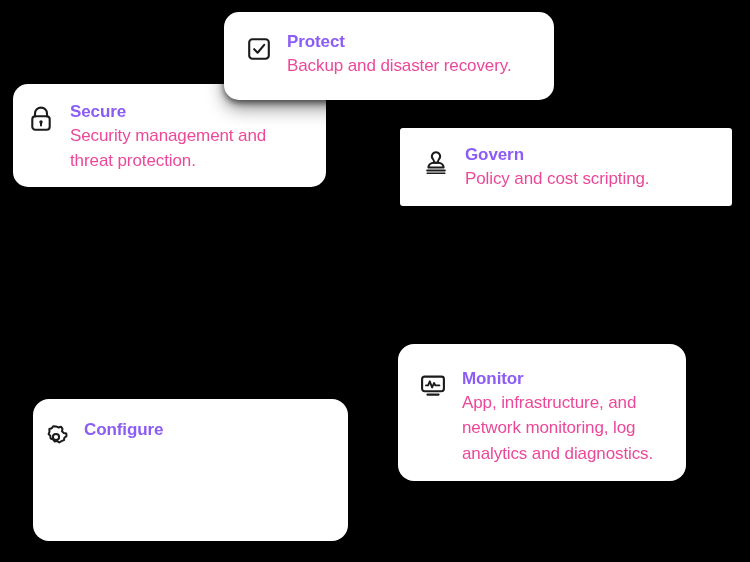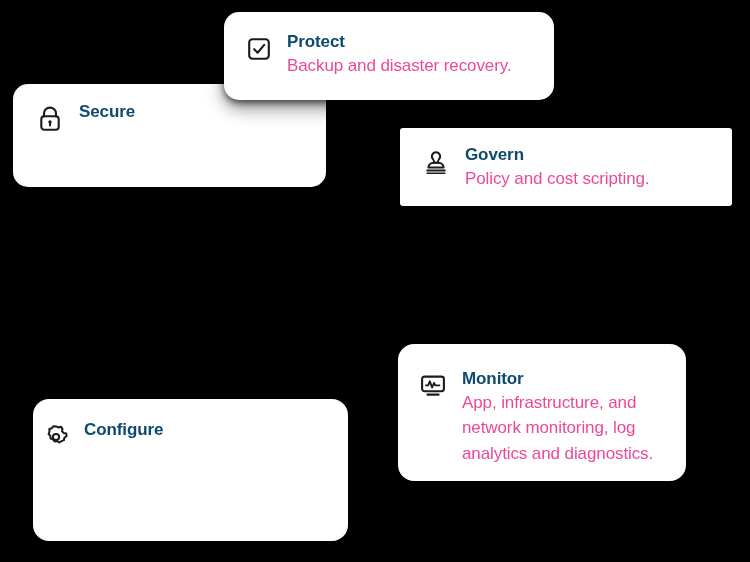--- a/index.html
+++ b/index.html
@@ -53,21 +53,21 @@
   .card-text {
     flex: 1 1 auto;
     display: flex;
     flex-direction: column;
     min-width: 0;
   }
 
   .card-title {
     font-size: 17px;
     font-weight: bold;
-    color: #0c4a6e;
+    color: #8b5cf6;
     line-height: 1.22;
     letter-spacing: -0.1px;
     white-space: nowrap;
   }
 
   .card-desc {
     font-size: 17px;
     font-weight: normal;
     color: #ec4899;
     line-height: 1.5;
@@ -85,21 +85,21 @@
     border-radius: 15px;
     z-index: 5;
   }
   #card-protect .card-icon { margin-right: 13px; }
 
   #card-secure {
     left: 13px;
     top: 84px;
     width: 313px;
     height: 103px;
-    padding: 18px 16px 18px 22px;
+    padding: 18px 16px 18px 13px;
     border-radius: 15px;
     z-index: 4;
   }
   #card-secure .card-icon { margin-right: 14px; }
 
   #card-govern {
     left: 400px;
     top: 128px;
     width: 332px;
     height: 78px;
@@ -153,20 +153,21 @@
     <span class="card-icon">
       <svg width="26" height="28" viewBox="0 0 26 28" fill="none" aria-hidden="true">
         <path d="M7 11.4 V8.6 a6 6 0 0 1 12 0 v2.8" stroke="#1b1b1b" stroke-width="2.1" stroke-linecap="round"></path>
         <rect x="4.3" y="11.3" width="17.4" height="13.4" rx="3" stroke="#1b1b1b" stroke-width="2.1"></rect>
         <circle cx="13" cy="16.9" r="1.75" fill="#1b1b1b"></circle>
         <path d="M13 18.1 V20.6" stroke="#1b1b1b" stroke-width="2" stroke-linecap="round"></path>
       </svg>
     </span>
     <span class="card-text">
       <span class="card-title">Secure</span>
+      <span class="card-desc">Security management and threat protection.</span>
     </span>
   </div>
 
   <div class="card" id="card-govern">
     <span class="card-icon">
       <svg width="28" height="28" viewBox="0 0 28 28" fill="none" aria-hidden="true">
         <path d="M14 4.2 a4.1 4.1 0 0 0 -3.1 6.8 c0.8 1 1.1 1.8 1.1 2.9 v0.8 h4 v-0.8 c0-1.1 0.3-1.9 1.1-2.9 A4.1 4.1 0 0 0 14 4.2 Z" stroke="#1b1b1b" stroke-width="2" stroke-linejoin="round"></path>
         <path d="M6.4 19.6 c0-2.6 2-4.9 5.6-4.9 h4 c3.6 0 5.6 2.3 5.6 4.9 z" stroke="#1b1b1b" stroke-width="2" stroke-linejoin="round"></path>
         <path d="M5.2 22.6 H22.8" stroke="#1b1b1b" stroke-width="2" stroke-linecap="round"></path>
         <path d="M5.2 25.2 H22.8" stroke="#1b1b1b" stroke-width="1.6" stroke-linecap="round"></path>

